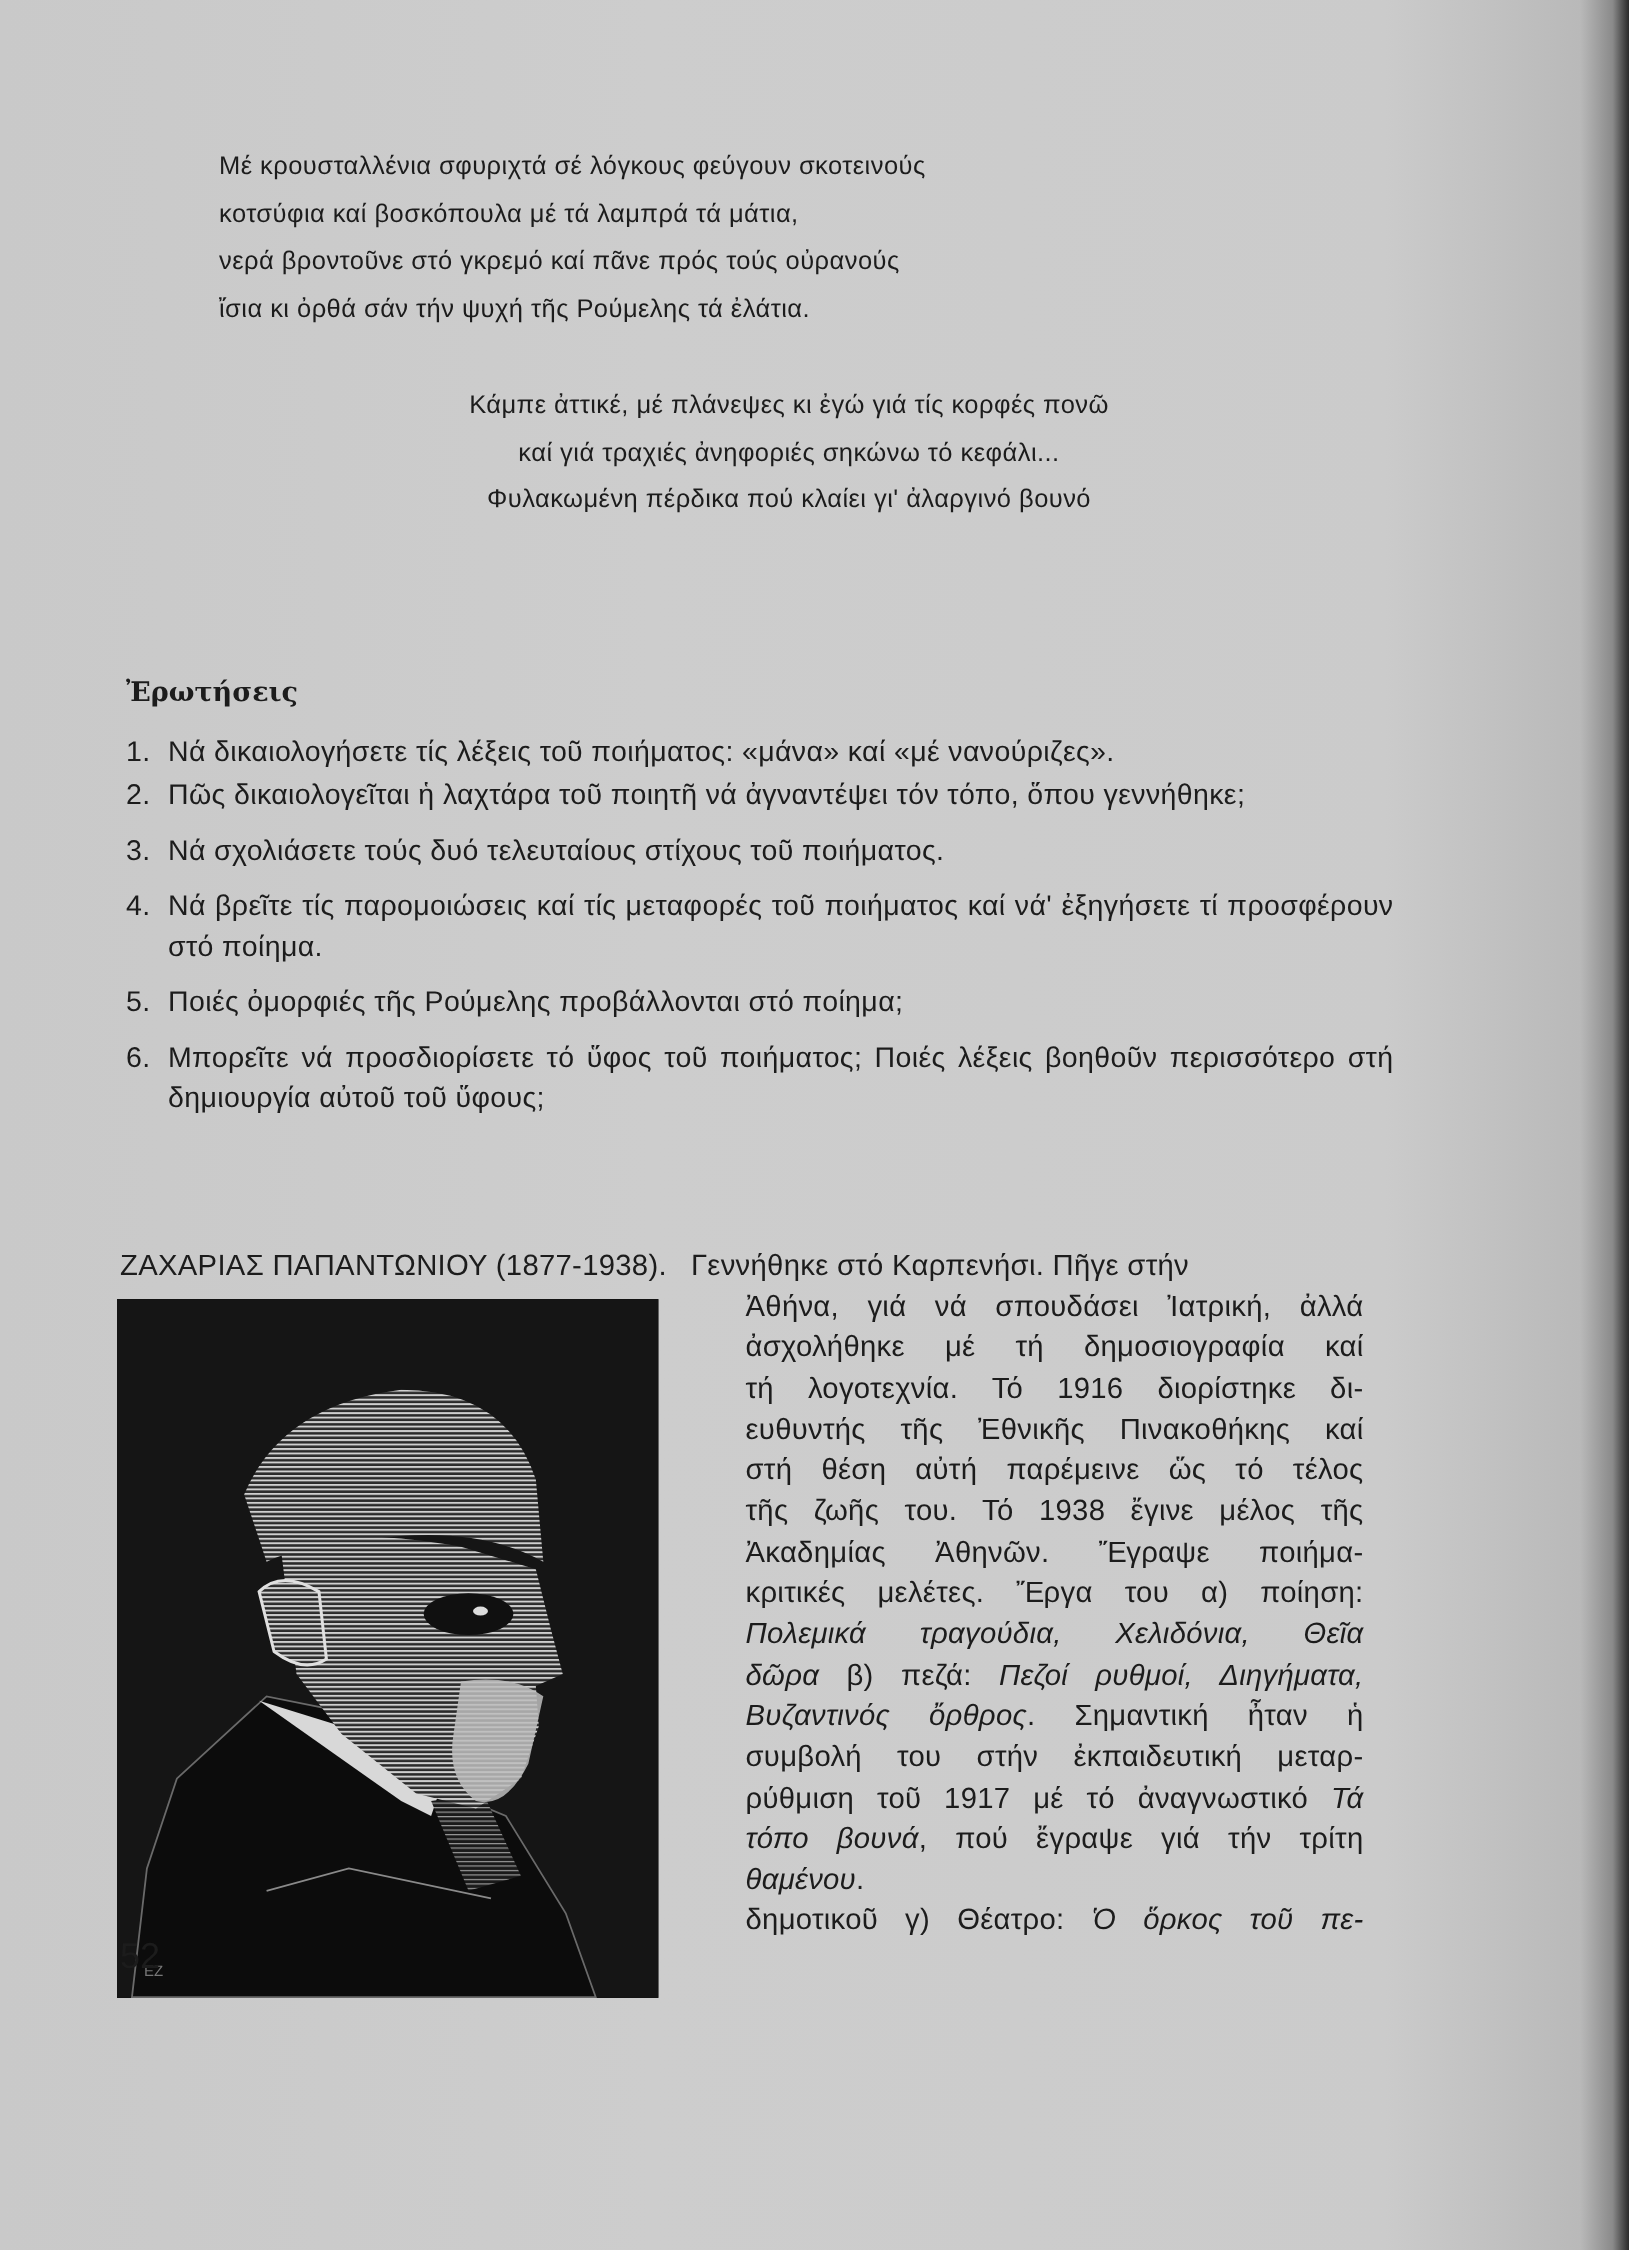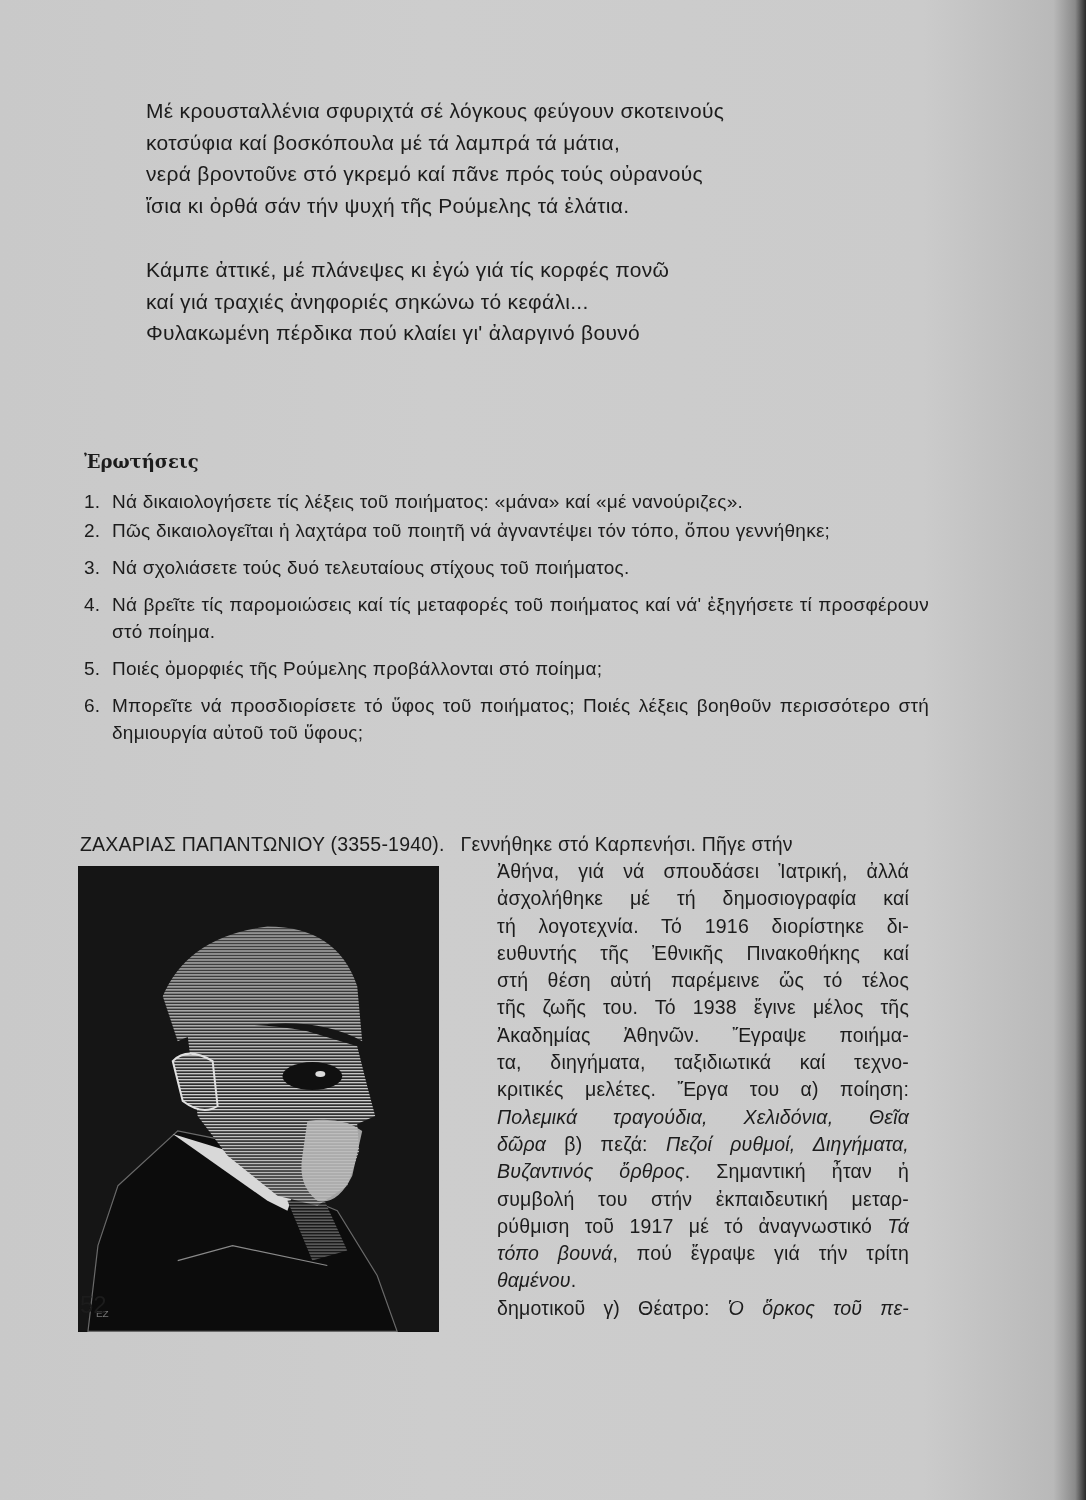--- a/index.html
+++ b/index.html
@@ -2,24 +2,24 @@
 <html><head>
 <meta charset="utf-8">
 <style>
   html, body { margin:0; padding:0; }
   body {
     width:1086px; height:1500px; position:relative; overflow:hidden;
     background: linear-gradient(to right, #c9c9c9 0%, #cdcdcd 40%, #cbcbcb 85%, #b9b9b9 97%, #8a8a8a 99%, #2a2a2a 100%);
     font-family: "Liberation Sans", "DejaVu Sans", sans-serif;
     color:#1c1c1c;
   }
-  .poem { position:absolute; left:146px; width:760px; font-size:21px; line-height:31.5px; letter-spacing:0.3px; }
+  .poem { position:absolute; left:146px; width:760px; font-size:17px; line-height:31.5px; letter-spacing:0.3px; }
   .poem .line { display:block; white-space:nowrap; }
   #stanza1 { top:95px; }
-  #stanza2 { top:254px; }
+  #stanza2 { top:254px;text-align:center; }
   .q-heading { position:absolute; left:84px; top:451px; font-family:"DejaVu Serif","Liberation Serif",serif; font-size:18px; font-weight:bold;text-align:center; }
   .questions { position:absolute; left:84px; top:488px; width:845px; font-size:19px; line-height:27px; letter-spacing:0.25px; margin:0; padding:0; list-style:none; }
   .questions li { position:relative; padding-left:28px; margin-bottom:10px; text-align:justify; }
   .questions li .num { position:absolute; left:0; top:0; }
   .questions li.tight { margin-bottom:2px; }
   .bio-head { position:absolute; left:80px; top:830px; width:832px; font-size:19.5px; line-height:28px; letter-spacing:0.2px; white-space:nowrap; }
   .bio-head .sp { display:inline-block; width:16px; }
   .portrait {
     position:absolute; left:78px; top:866px; width:361px; height:466px;
     background:#141414; overflow:hidden;
@@ -55,21 +55,21 @@
 <ol class="questions">
   <li class="tight"><span class="num">1.</span><span>Νά δικαιολογήσετε τίς λέξεις τοῦ ποιήματος: «μάνα» καί «μέ νανούριζες».</span></li>
   <li><span class="num">2.</span><span>Πῶς δικαιολογεῖται ἡ λαχτάρα τοῦ ποιητῆ νά ἀγναντέψει τόν τόπο, ὅπου γεννήθηκε;</span></li>
   <li><span class="num">3.</span><span>Νά σχολιάσετε τούς δυό τελευταίους στίχους τοῦ ποιήματος.</span></li>
   <li><span class="num">4.</span><span>Νά βρεῖτε τίς παρομοιώσεις καί τίς μεταφορές τοῦ ποιήματος καί νά' ἐξηγήσετε τί προσφέρουν στό ποίημα.</span></li>
   <li><span class="num">5.</span><span>Ποιές ὀμορφιές τῆς Ρούμελης προβάλλονται στό ποίημα;</span></li>
   <li><span class="num">6.</span><span>Μπορεῖτε νά προσδιορίσετε τό ὕφος τοῦ ποιήματος; Ποιές λέξεις βοηθοῦν περισσότερο στή δημιουργία αὐτοῦ τοῦ ὕφους;</span></li>
 </ol>
 
 <div class="bio-head">
-  <span>ΖΑΧΑΡΙΑΣ ΠΑΠΑΝΤΩΝΙΟΥ (3355-1940).</span><span class="sp"></span><span>Γεννήθηκε στό Καρπενήσι. Πῆγε στήν</span>
+  <span>ΖΑΧΑΡΙΑΣ ΠΑΠΑΝΤΩΝΙΟΥ (1877-1938).</span><span class="sp"></span><span>Γεννήθηκε στό Καρπενήσι. Πῆγε στήν</span>
 </div>
 
 <div class="portrait">
   <svg viewBox="0 0 362 466" xmlns="http://www.w3.org/2000/svg">
     <defs>
       <pattern id="hatch" width="4" height="3" patternUnits="userSpaceOnUse">
         <rect width="4" height="3" fill="#2a2a2a"></rect>
         <rect width="4" height="1.3" fill="#cfcfcf"></rect>
       </pattern>
       <pattern id="hatchDark" width="4" height="3" patternUnits="userSpaceOnUse">
@@ -102,21 +102,20 @@
 </div>
 
 <div class="bio-body">
   <span class="line">Ἀθήνα, γιά νά σπουδάσει Ἰατρική, ἀλλά</span>
   <span class="line">ἀσχολήθηκε μέ τή δημοσιογραφία καί</span>
   <span class="line">τή λογοτεχνία. Τό 1916 διορίστηκε δι-</span>
   <span class="line">ευθυντής τῆς Ἐθνικῆς Πινακοθήκης καί</span>
   <span class="line">στή θέση αὐτή παρέμεινε ὥς τό τέλος</span>
   <span class="line">τῆς ζωῆς του. Τό 1938 ἔγινε μέλος τῆς</span>
   <span class="line">Ἀκαδημίας Ἀθηνῶν. Ἔγραψε ποιήμα-</span>
-  <span class="line">τα, διηγήματα, ταξιδιωτικά καί τεχνο-</span>
   <span class="line">κριτικές μελέτες. Ἔργα του α) ποίηση:</span>
   <span class="line"><i>Πολεμικά τραγούδια, Χελιδόνια, Θεῖα</i></span>
   <span class="line"><i>δῶρα</i><span> β) πεζά: </span><i>Πεζοί ρυθμοί, Διηγήματα,</i></span>
   <span class="line"><i>Βυζαντινός ὄρθρος</i><span>. Σημαντική ἦταν ἡ</span></span>
   <span class="line">συμβολή του στήν ἐκπαιδευτική μεταρ-</span>
   <span class="line"><span>ρύθμιση τοῦ 1917 μέ τό ἀναγνωστικό </span><i>Τά</i></span>
   <span class="line"><i>τόπο βουνά</i><span>, πού ἔγραψε γιά τήν τρίτη</span></span>
   <span class="line last"><i>θαμένου</i><span>.</span></span>
   <span class="line"><span>δημοτικοῦ γ) Θέατρο: </span><i>Ὁ ὅρκος τοῦ πε-</i></span>
 </div>

